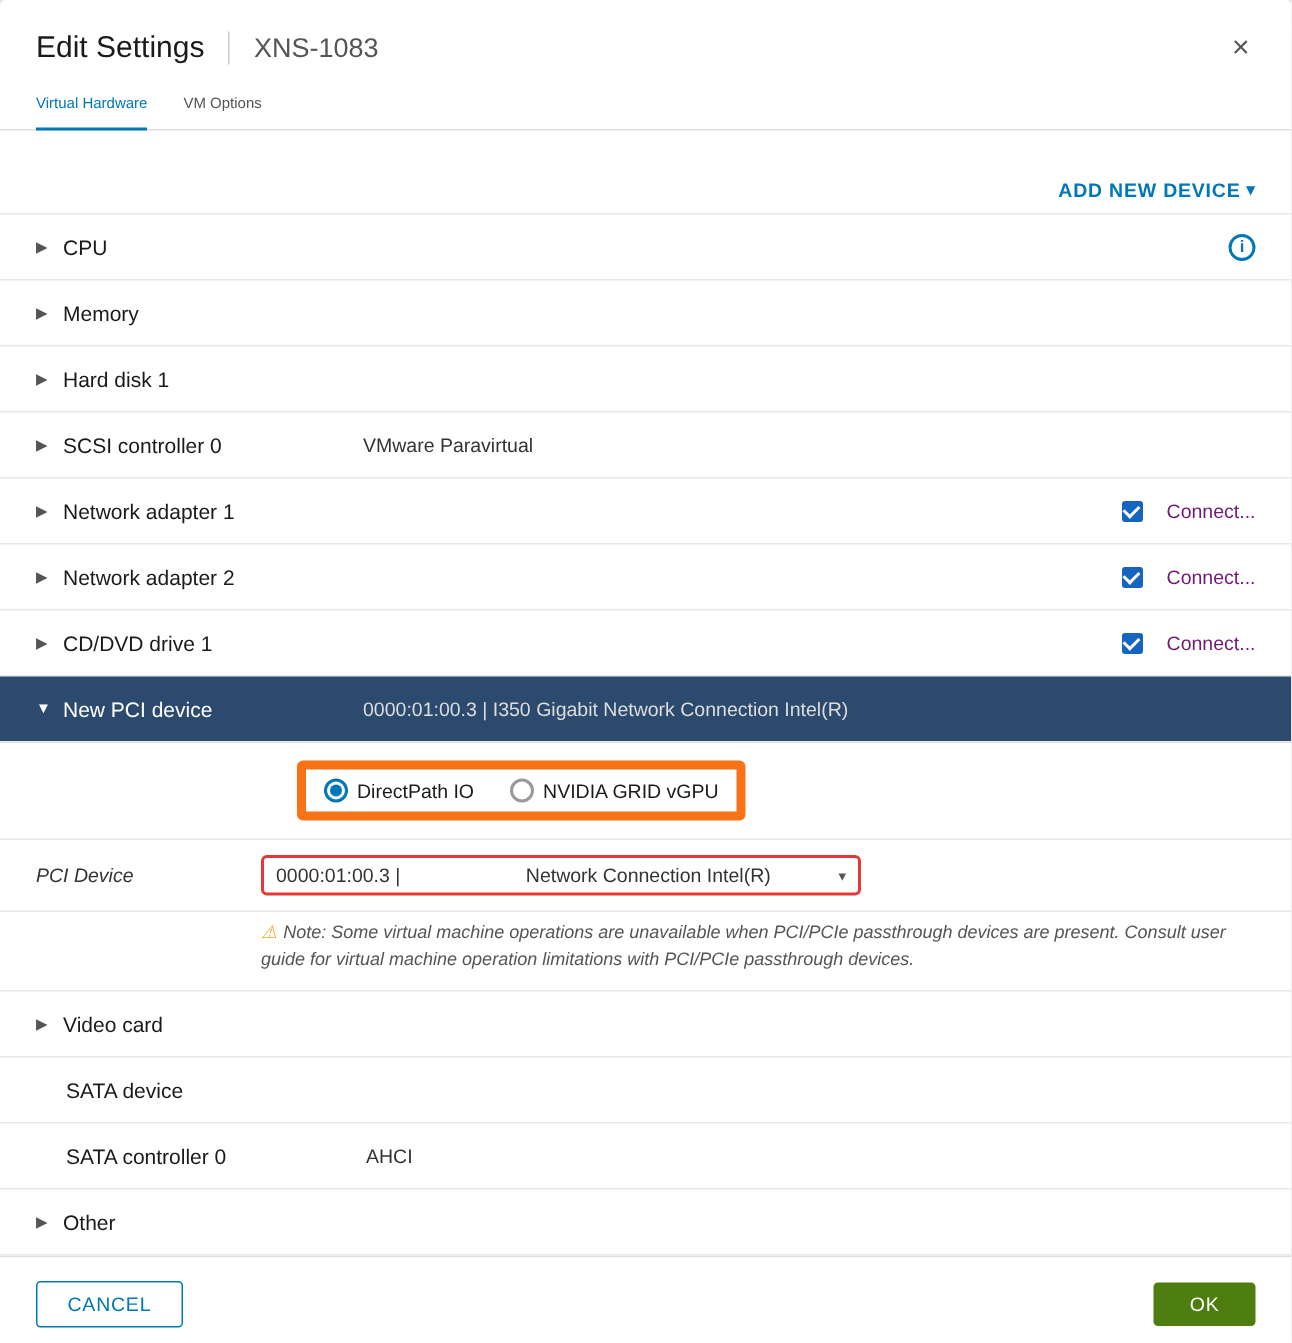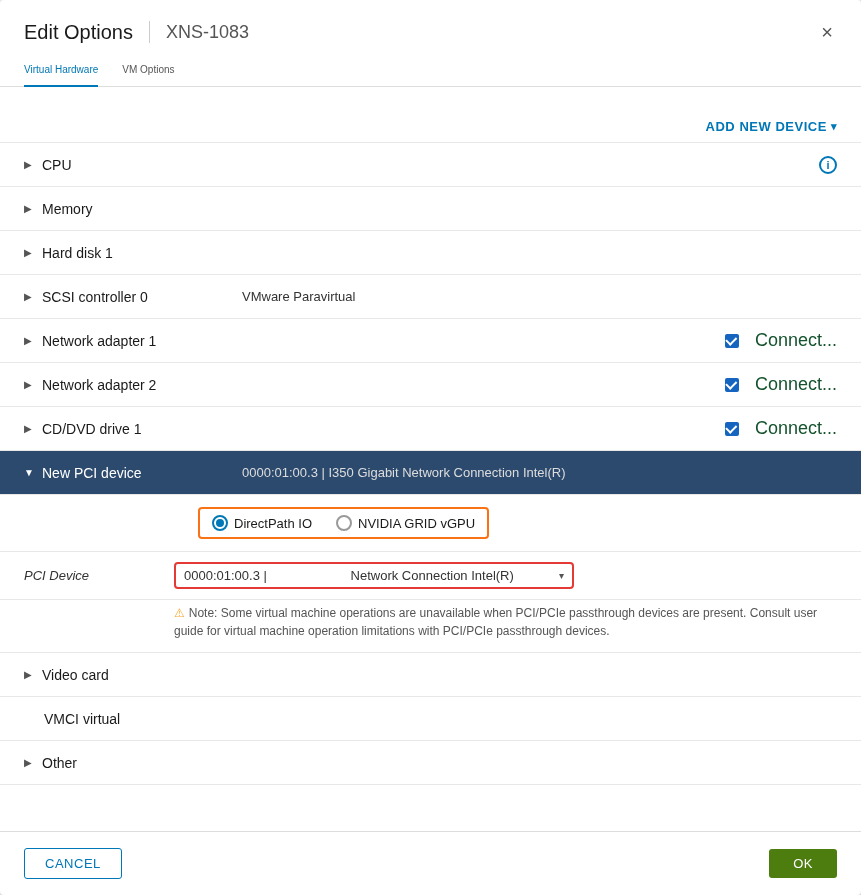--- a/index.html
+++ b/index.html
@@ -105,20 +105,21 @@
       min-height: 44px;
     }
     .device-row.expanded-header {
       background: #2c4a6e;
       color: #fff;
     }
     .device-row.note-row {
       background: #fff;
       padding: 4px 24px 12px 24px;
       align-items: flex-start;
+      font-style: italic;
     }
     .chevron {
       font-size: 10px;
       margin-right: 8px;
       color: #555;
       min-width: 10px;
     }
     .expanded-header .chevron { color: #fff; }
     .device-name {
       font-size: 14px;
@@ -134,22 +135,22 @@
       color: #333;
       margin-left: auto;
       flex: 1;
       text-align: left;
       padding-left: 40px;
     }
     .connect-badge {
       display: flex;
       align-items: center;
       gap: 16px;
-      font-size: 18px;
-      color: #14532d;
+      font-size: 13px;
+      color: #701a75;
       margin-left: auto;
     }
     .checkbox-blue {
       width: 14px;
       height: 14px;
       background: #1565c0;
       border-radius: 2px;
       display: flex;
       align-items: center;
       justify-content: center;
@@ -211,21 +212,21 @@
       height: 8px;
       border-radius: 50%;
       background: #0077b6;
     }
     .radio-outer.empty {
       border-color: #999;
       background: #fff;
     }
     
     .highlighted-radio {
-      border: 2px solid #f97316;
+      border: 6px solid #f97316;
       border-radius: 4px;
       padding: 6px 12px;
       display: flex;
       align-items: center;
       gap: 24px;
       margin-left: 150px;
     }
     
     .pci-row {
       display: flex;
@@ -300,21 +301,21 @@
       cursor: pointer;
       letter-spacing: 0.04em;
     }
   </style>
 </head>
 <body>
 
 <div class="modal">
 
   <div class="modal-header">
-    <span class="modal-title">Edit Options</span>
+    <span class="modal-title">Edit Settings</span>
     <div class="modal-title-divider"></div>
     <span class="modal-subtitle">XNS-1083</span>
     <button class="modal-close">×</button>
   </div>
 
   <div class="tabs">
     <div class="tab active">
       <span>Virtual Hardware</span>
     </div>
     <div class="tab">
@@ -419,23 +420,27 @@
         <span class="note-icon">⚠</span><span>Note: Some virtual machine operations are unavailable when PCI/PCIe passthrough devices are present. Consult user guide for virtual machine operation limitations with PCI/PCIe passthrough devices.</span>
       </div>
     </div>
 
     <div class="device-row">
       <span class="chevron">▶</span>
       <span class="device-name">Video card</span>
     </div>
 
     <div class="device-row" style="padding-left: 44px;">
-      <span class="device-name">VMCI virtual</span>
-    </div>
-
+      <span class="device-name">SATA device</span>
+    </div>
+
+    <div class="device-row" style="padding-left: 44px;">
+      <span class="device-name">SATA controller 0</span>
+      <span class="device-value">AHCI</span>
+    </div>
 
     <div class="device-row">
       <span class="chevron">▶</span>
       <span class="device-name">Other</span>
     </div>
 
   </div>
 
   <div class="modal-footer">
     <button class="btn-cancel">CANCEL</button>

